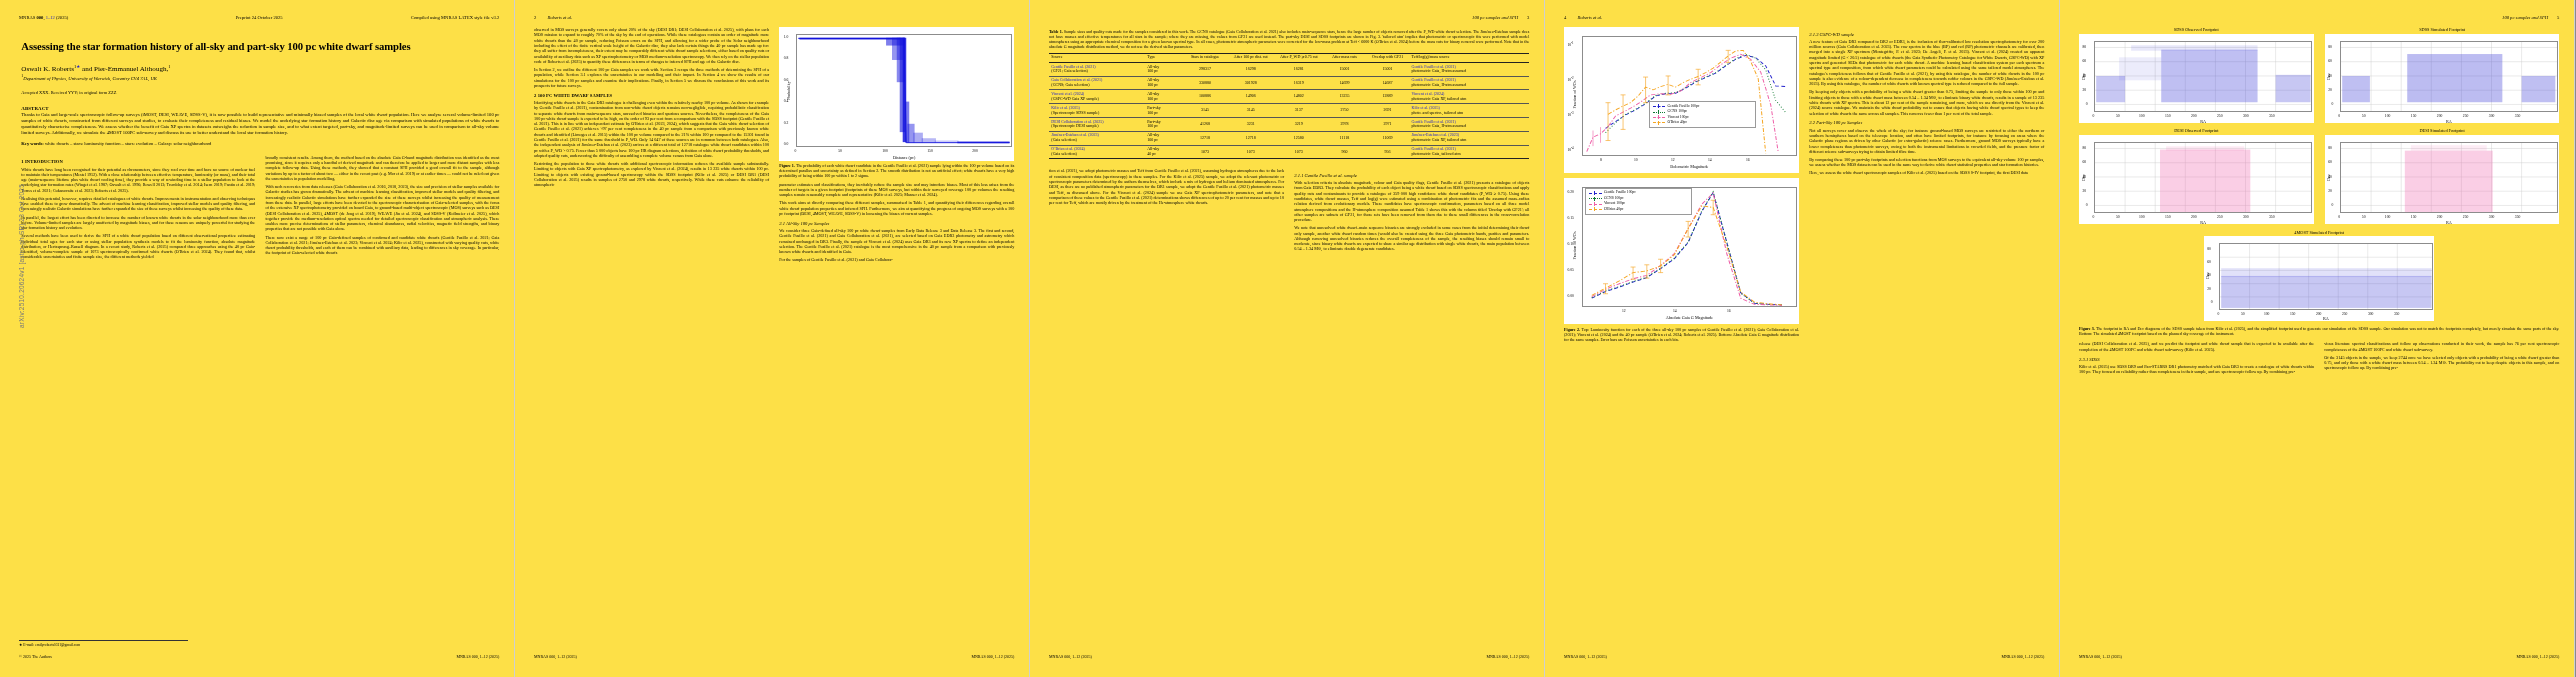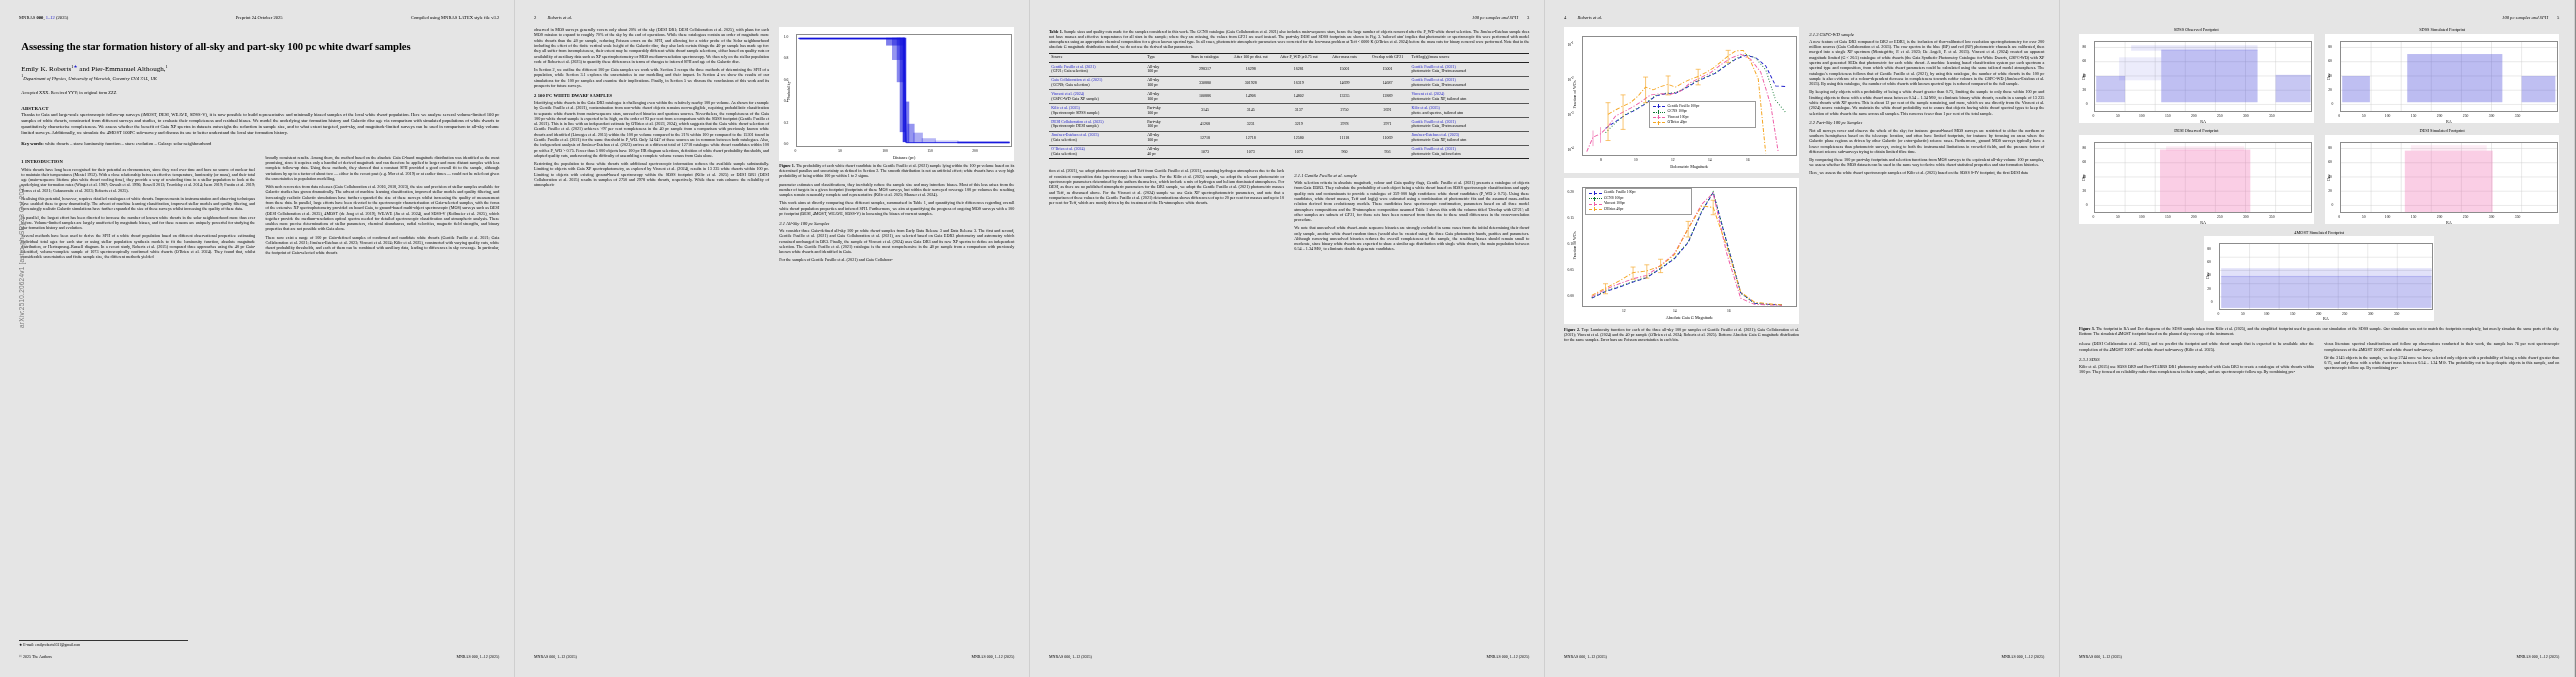--- a/index.html
+++ b/index.html
@@ -12,21 +12,21 @@
     width: 2576px; height: 677px;
     display: flex;
     align-items: flex-start;
     background: #8a8a8a;
     overflow: hidden;
   }
   .page {
     position: relative;
     width: 515px;
     height: 677px;
-    background: #e5e5e5;
+    background: #fde047;
     flex: 0 0 515px;
     border-right: 0.6px solid #cfcfcf;
     overflow: hidden;
   }
   .page-inner {
     position: absolute;
     left: 19px; right: 14.7px; top: 14.7px; bottom: 10.2px;
   }
   
   .runhead {
@@ -171,21 +171,21 @@
         <span class="mid">Preprint 24 October 2025</span>
         <span class="right">Compiled using MNRAS LATEX style file v3.2</span>
       </div>
 
       <div class="arxiv-stamp">arXiv:2510.20624v1 [astro-ph.SR] 23 Oct 2025</div>
 
       <div style="margin-top:25px; padding-left:2.3px;">
         <h1 class="title">Assessing the star formation history of all-sky and part-sky 100 pc white dwarf samples</h1>
 
         <div class="authors">
-          <span>Emily K. Roberts</span><sup>1</sup><sup class="star">★</sup><span> and Pier-Emmanuel Although,</span><sup>1</sup>
+          <span>Oswalt K. Roberts</span><sup>1</sup><sup class="star">★</sup><span> and Pier-Emmanuel Although,</span><sup>1</sup>
         </div>
         <div class="affil">
           <sup>1</sup><span>Department of Physics, University of Warwick, Coventry CV4 7AL, UK</span>
         </div>
 
         <div class="accepted">Accepted XXX. Received YYY; in original form ZZZ</div>
 
         <div class="abs-head">ABSTRACT</div>
         <div class="abstract">Thanks to Gaia and large-scale spectroscopic follow-up surveys (iMOST, DESI, WEAVE, SDSS-V), it is now possible to build representative and minimally biased samples of the local white dwarf population. Here we analyse several volume-limited 100 pc samples of white dwarfs, constructed from different surveys and studies, to evaluate their completeness and residual biases. We model the underlying star formation history and Galactic disc age via comparison with simulated populations of white dwarfs to quantitatively characterise completeness. We assess whether the benefit of Gaia XP spectra in datasets outweighs the reduction in sample size, and to what extent targeted, part-sky, and magnitude-limited surveys can be used in comparison to all-sky volume limited surveys. Additionally, we simulate the 4MOST 100PC sub-survey and discuss its use to better understand the local star formation history.</div>
         <div class="keywords">

